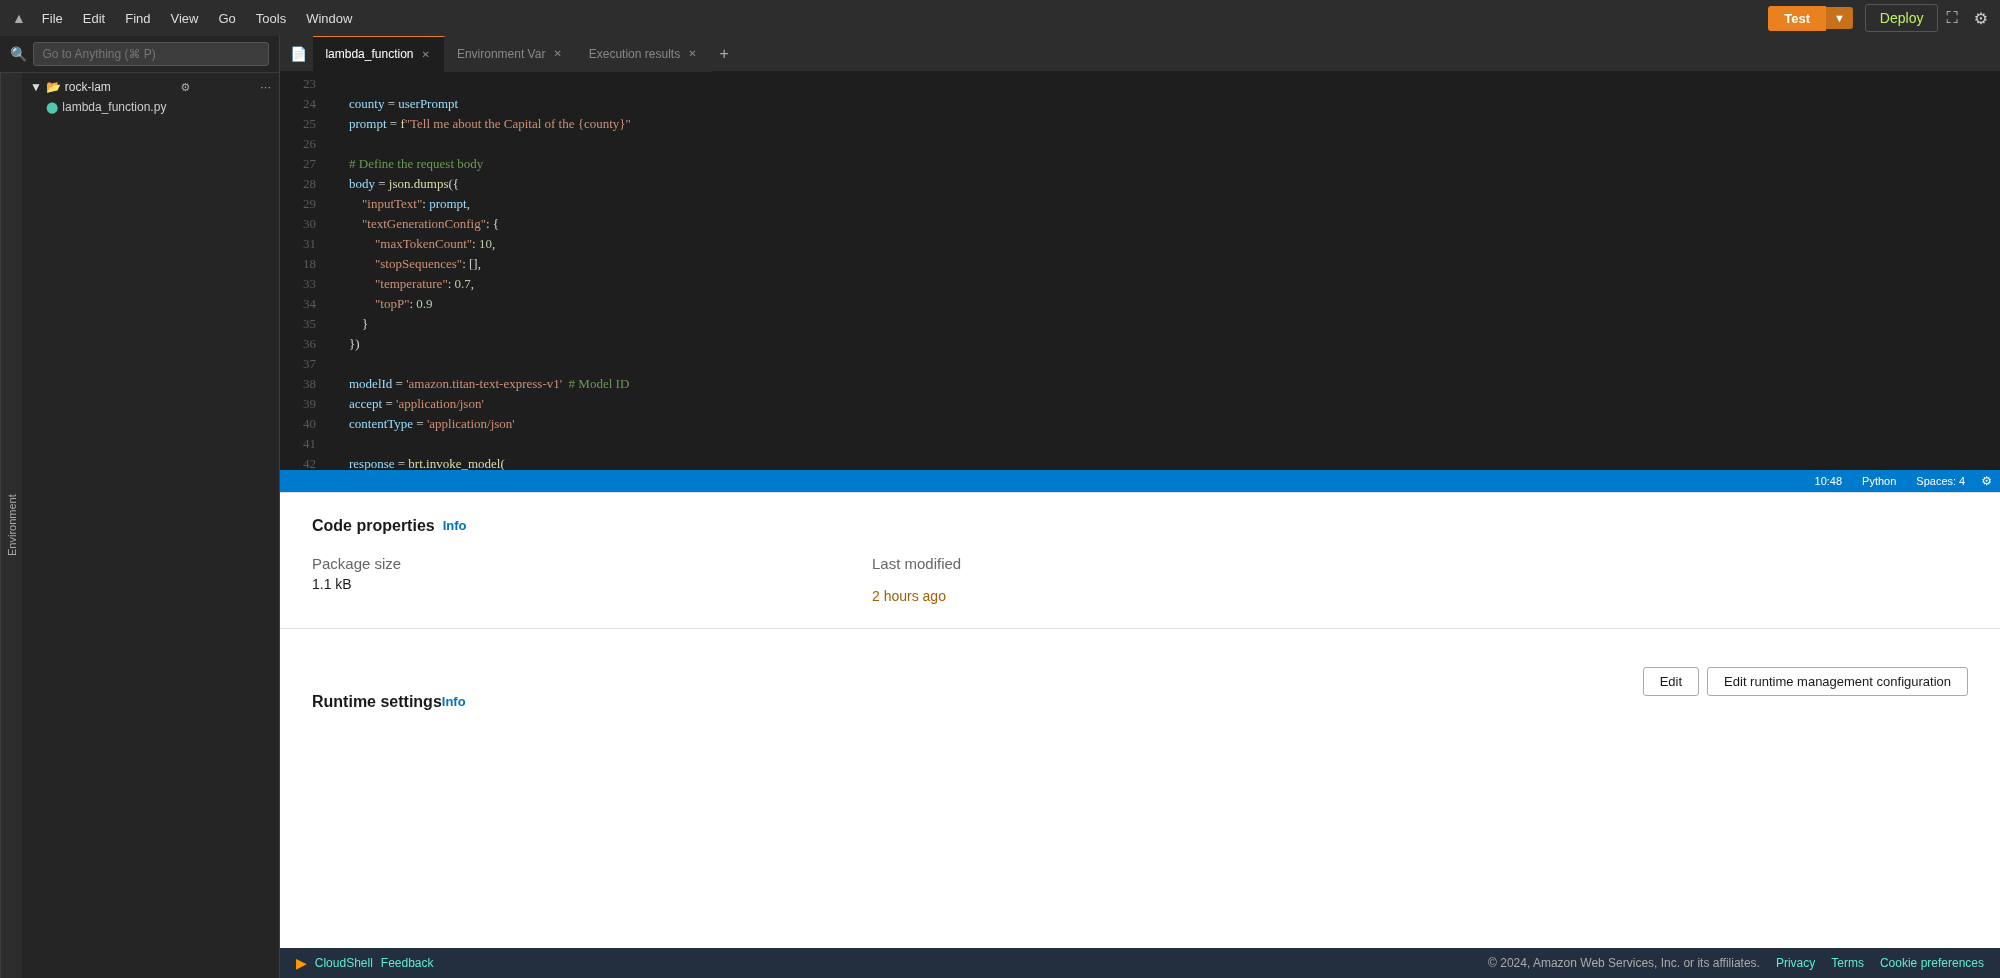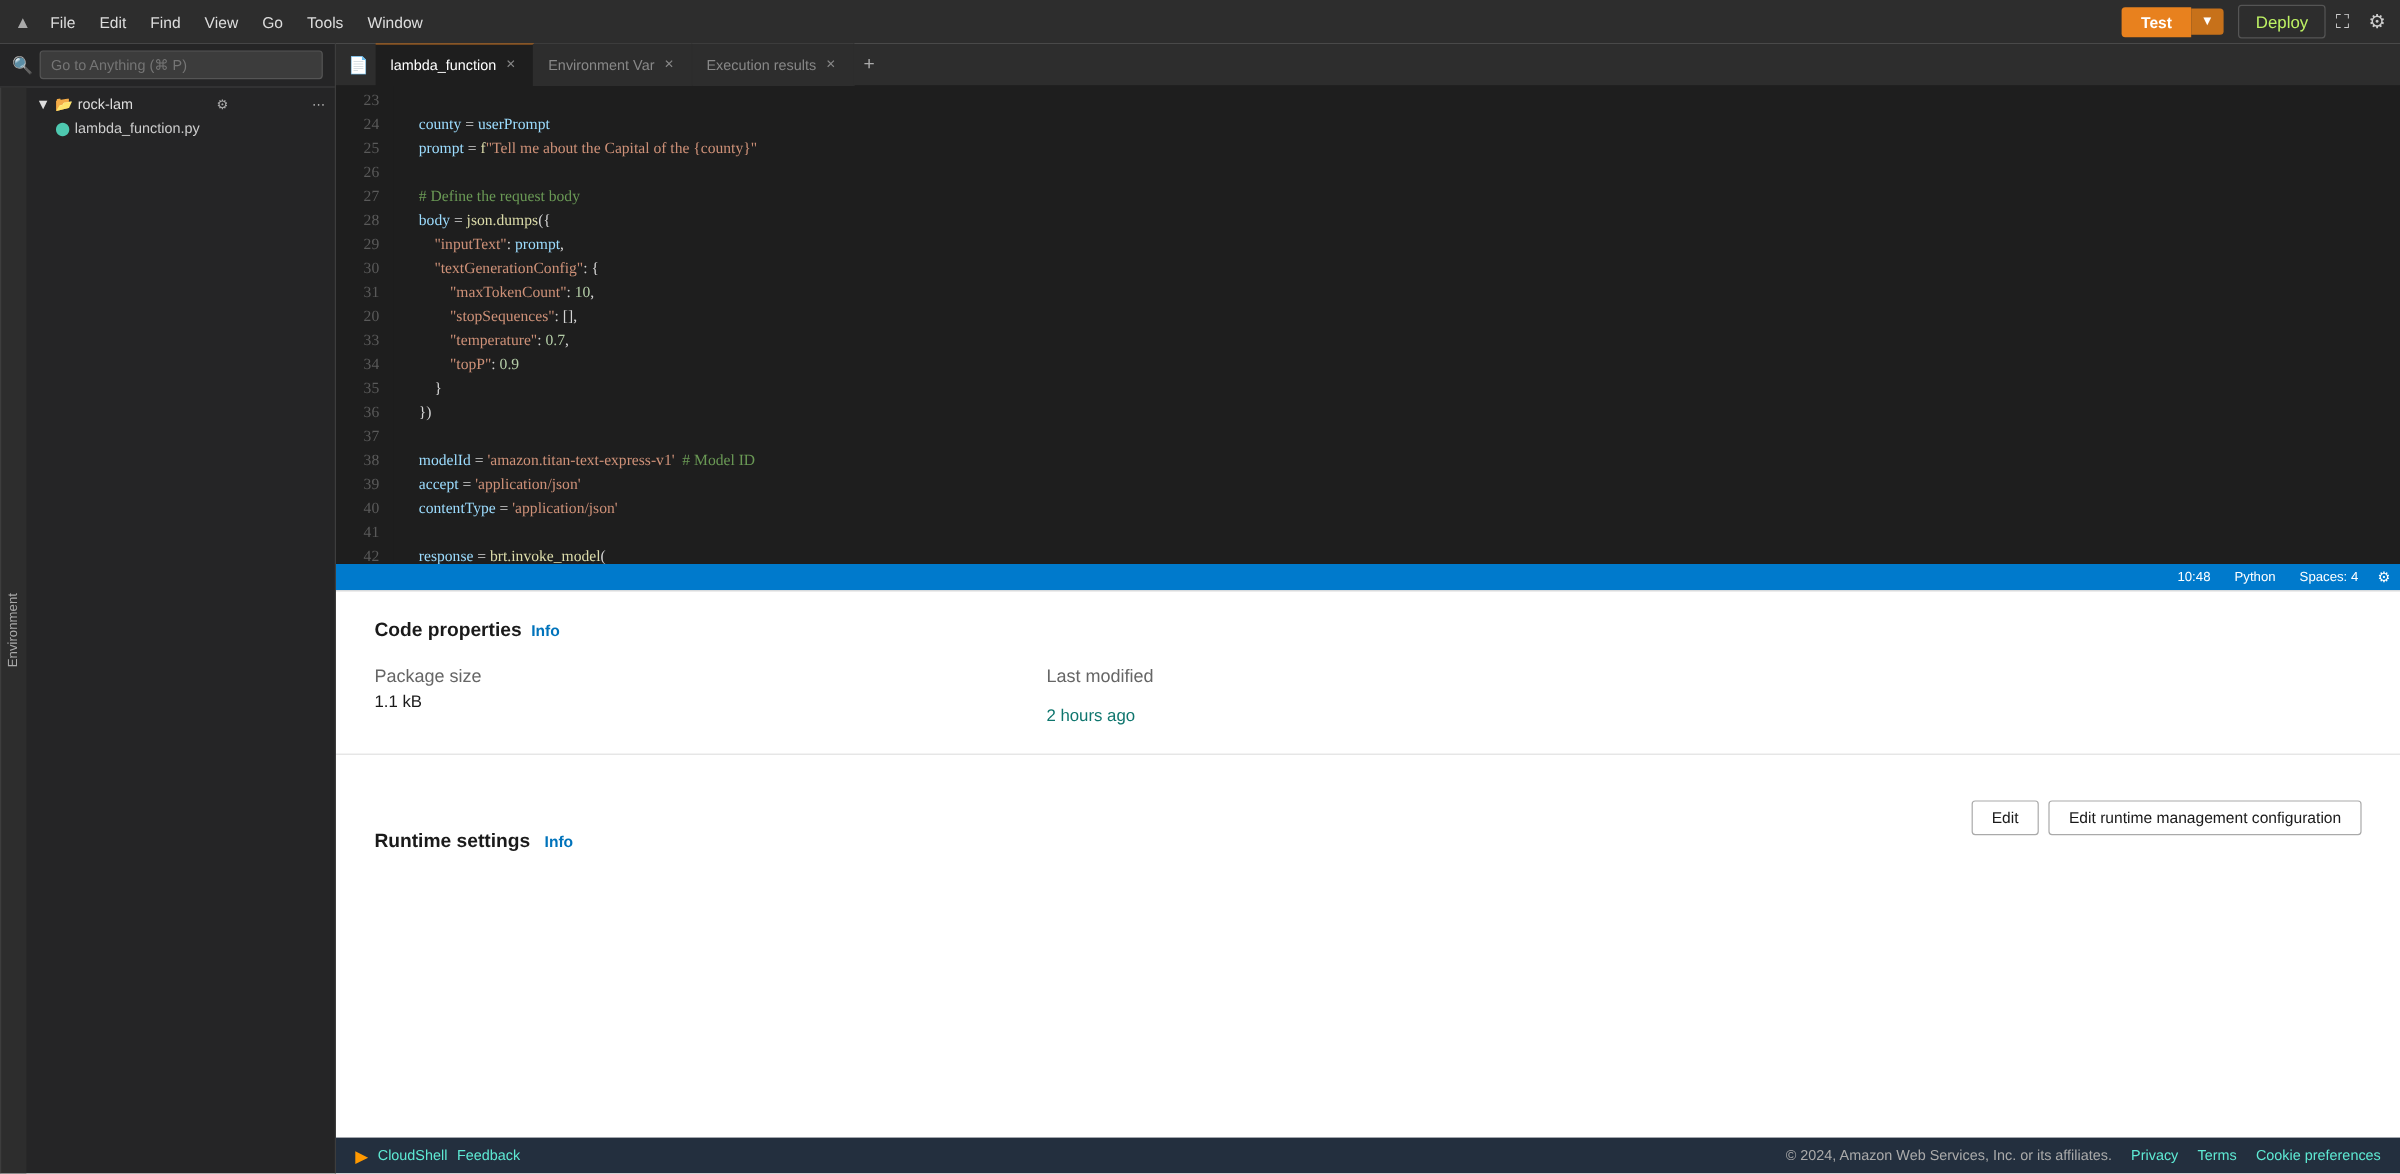--- a/index.html
+++ b/index.html
@@ -110,26 +110,26 @@
     .code-properties {
       margin: 0; padding: 24px 32px 24px 32px; border-bottom: 1px solid #e0e0e0;
     }
     .section-title { font-size: 16px; font-weight: 600; color: #1a1a1a; display: flex; align-items: center; gap: 8px; }
     .info-link { color: #0073bb; font-size: 13px; cursor: pointer; }
     .props-grid { display: grid; grid-template-columns: 1fr 1fr 1fr; gap: 24px; margin-top: 20px; }
     .prop-label { font-size: 15px; color: #666; margin-bottom: 4px; }
     .prop-value { font-size: 14px; color: #1a1a1a; }
     .prop-value.hash { display: flex; align-items: center; gap: 6px; }
     .copy-icon { color: #666; cursor: pointer; font-size: 12px; }
-    .prop-value.time-link { color: #0f766e; cursor: pointer; margin-top: 16px; }
+    .prop-value.time-link { color: #a16207; cursor: pointer; margin-top: 16px; }
 
     
     .runtime-settings { padding: 24px 32px 24px 32px; }
     .runtime-header { display: flex; align-items: center; justify-content: space-between; }
-    .runtime-title { font-size: 16px; font-weight: 600; color: #1a1a1a; display: flex; align-items: center; gap: 12px; margin-top: 40px; }
+    .runtime-title { font-size: 16px; font-weight: 600; color: #1a1a1a; display: flex; align-items: center; gap: 0; margin-top: 40px; }
     .runtime-actions { display: flex; gap: 8px; }
     .btn-secondary {
       background: white; border: 1px solid #aaa; color: #1a1a1a; padding: 6px 16px;
       font-size: 13px; cursor: pointer; border-radius: 3px;
     }
 
     
     .footer {
       display: flex; align-items: center; justify-content: space-between;
       background: #232f3e; color: #ccc; font-size: 12px; padding: 0 16px;
@@ -214,21 +214,21 @@
         <div class="line-numbers" id="line-numbers">
             <span class="ln">23</span>
             <span class="ln">24</span>
             <span class="ln">25</span>
             <span class="ln">26</span>
             <span class="ln">27</span>
             <span class="ln">28</span>
             <span class="ln">29</span>
             <span class="ln">30</span>
             <span class="ln">31</span>
-            <span class="ln">20</span>
+            <span class="ln">18</span>
             <span class="ln">33</span>
             <span class="ln">34</span>
             <span class="ln">35</span>
             <span class="ln">36</span>
             <span class="ln">37</span>
             <span class="ln">38</span>
             <span class="ln">39</span>
             <span class="ln">40</span>
             <span class="ln">41</span>
             <span class="ln">42</span>

